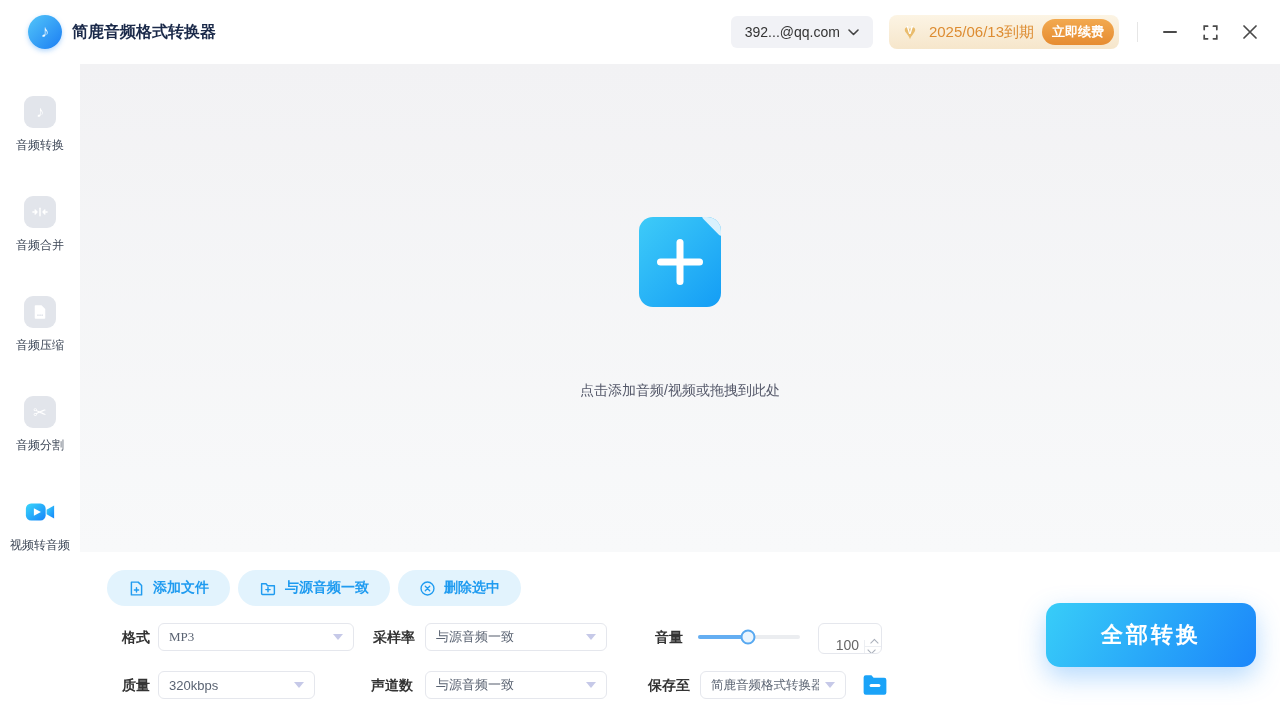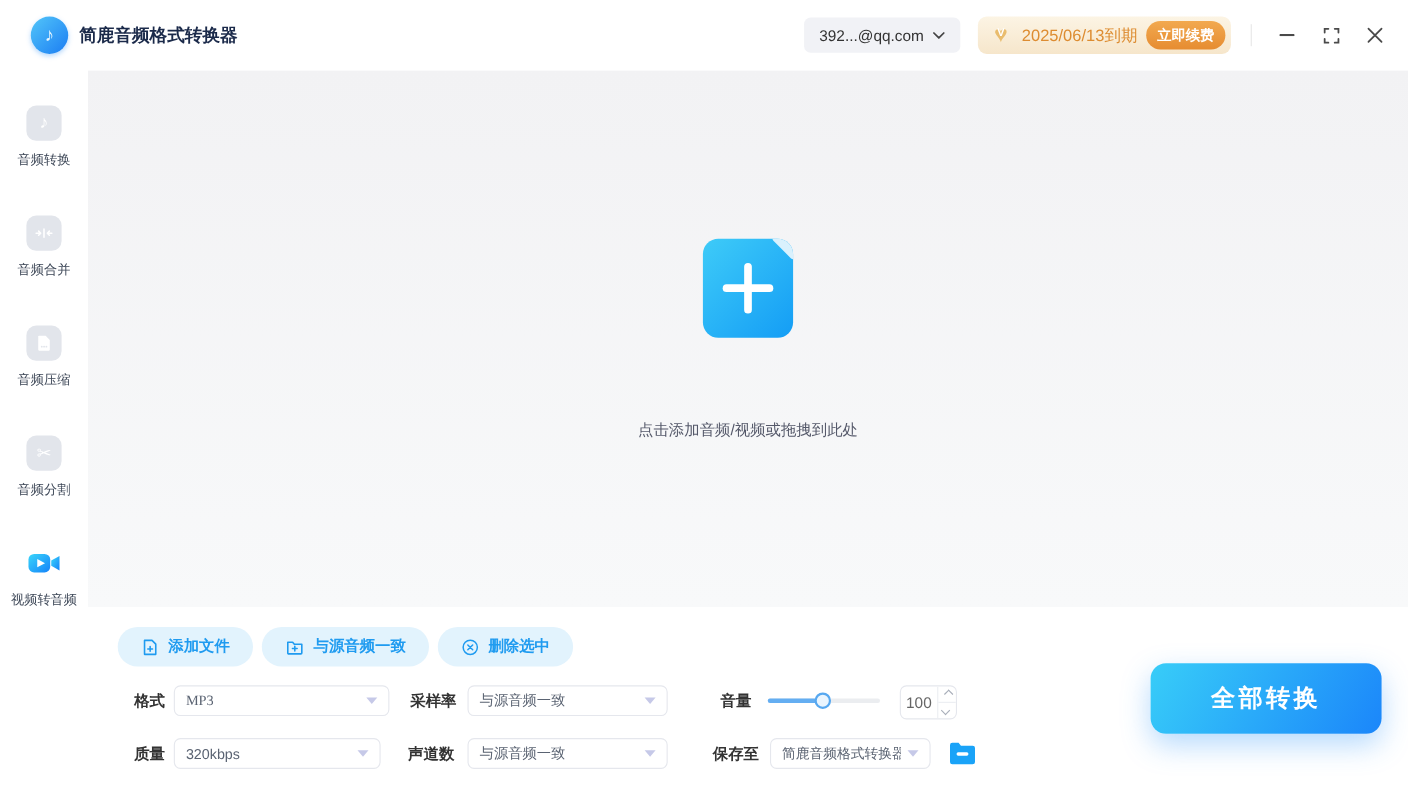--- a/index.html
+++ b/index.html
@@ -94,22 +94,22 @@
   .tri { width:0; height:0; border-left:5px solid transparent; border-right:5px solid transparent; border-top:6px solid #c6c9e8; margin-left:6px; flex:none; }
   .row1 { top:71px; } .row2 { top:119px; }
   
   .slider { position:absolute; left:618px; top:83px; width:102px; height:4px; border-radius:2px; background:#ebedf0; cursor:pointer; }
   .slider .fill { position:absolute; left:0; top:0; bottom:0; width:49%; border-radius:2px; background:#64aef2; }
   .slider .thumb {
     position:absolute; top:50%; left:49%; width:15px; height:15px; border-radius:50%;
     background:#eaf5fe; border:2px solid #57a8f0; transform:translate(-50%,-50%); cursor:grab;
   }
   .num-input {
-    position:absolute; left:738px; top:71px; width:52px; height:31px;
-    border:1px solid #e5e7ed; border-radius:6px; background:#fff; display:flex; overflow:hidden;
+    position:absolute; left:738px; top:71px; width:64px; height:31px;
+    border:1px solid #e5e7ed; border-radius:6px; background:#fff; display:flex; overflow:hidden;align-items:flex-end;
   }
   .num-input .val { flex:1; display:flex; align-items:center; justify-content:flex-end; padding-right:5px; font-size:14px; color:#666; }
   .spin { width:17px; border-left:1px solid #eceef2; display:flex; flex-direction:column; }
   .spin > div { flex:1; display:flex; align-items:center; justify-content:center; cursor:pointer; }
   .spin .up { border-bottom:1px solid #eceef2; }
   .chev { width:6px; height:6px; border-top:1.5px solid #a8aeb9; border-right:1.5px solid #a8aeb9; }
   .chev.u { transform:rotate(-45deg) translate(1px,1px); }
   .chev.d { transform:rotate(135deg) translate(1px,1px); }
   .folder-btn { position:absolute; left:782px; top:121px; width:26px; height:24px; cursor:pointer; }
   
@@ -275,21 +275,21 @@
       <div class="up">
           <span class="chev u"></span>
         </div>
       <div>
           <span class="chev d"></span>
         </div>
     </span>
   </div>
 
   <div class="set-label row2" style="left:42px;">质量</div>
-  <div class="select row2" style="left:78px; width:188px;">
+  <div class="select row2" style="left:78px; width:157px;">
     <span class="val">320kbps</span>
     <span class="tri"></span>
   </div>
 
   <div class="set-label row2" style="left:291px;">声道数</div>
   <div class="select row2" style="left:345px; width:182px;">
     <span class="val">与源音频一致</span>
     <span class="tri"></span>
   </div>
 

